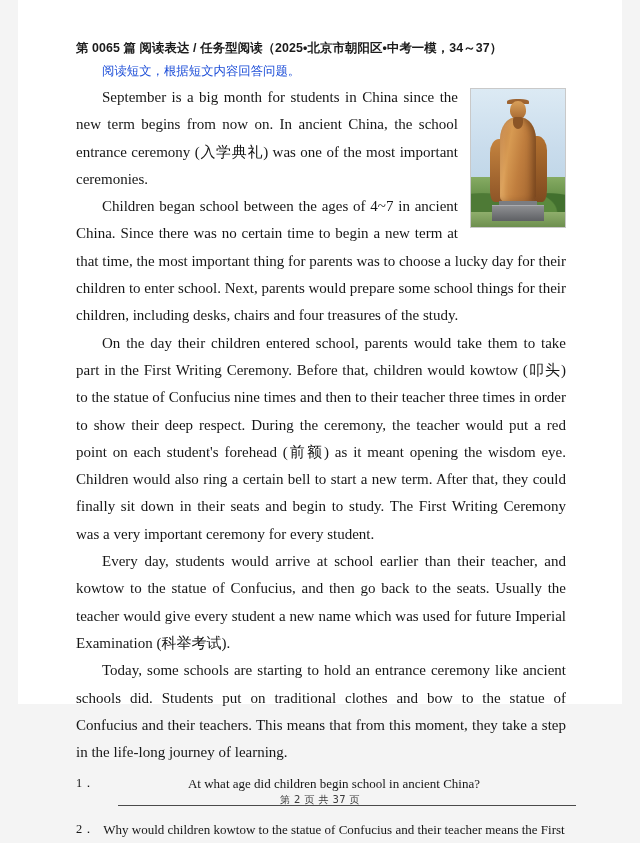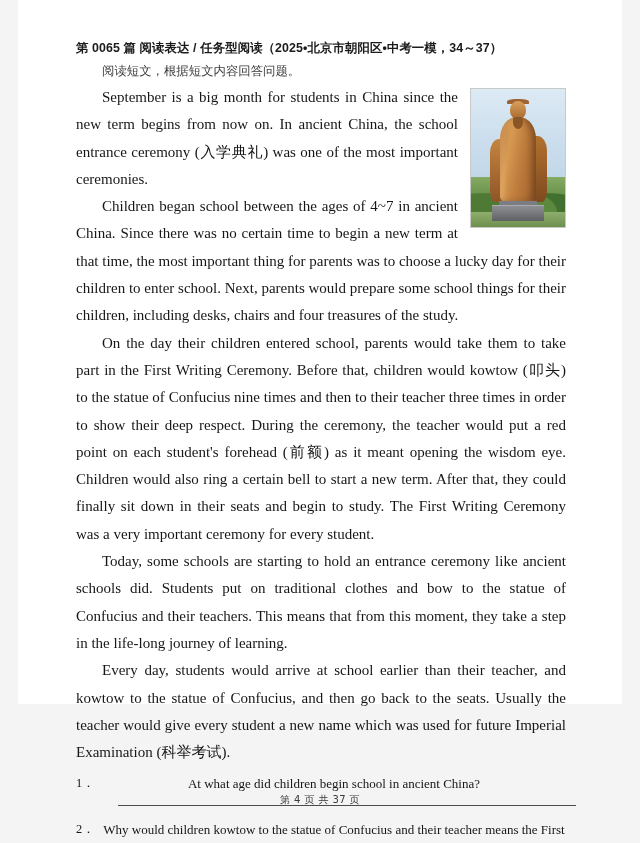--- a/index.html
+++ b/index.html
@@ -33,21 +33,21 @@
     font-family: "Liberation Sans", "DejaVu Sans", sans-serif;
     font-weight: bold;
     font-size: 12.4px;
     color: #1b1b1b;
     letter-spacing: 0.1px;
     white-space: nowrap;
     margin: 0 0 6px 0;
   }
   .instruction {
     font-size: 12.4px;
-    color: #404040;
+    color: #1d4ed8;
     margin: 0 0 4px 0;
     padding-left: 26px;
   }
 
   
   .figure {
     float: right;
     width: 96px;
     height: 140px;
     margin: 4px 0 6px 12px;
@@ -214,22 +214,22 @@
       <div class="fig-hat"></div>
       <div class="fig-head"></div>
       <div class="fig-beard"></div>
       <div class="fig-base2"></div>
       <div class="fig-base"></div>
     </div>
 
     <p class="body-par">September is a big month for students in China since the new term begins from now on. In ancient China, the school entrance ceremony (入学典礼) was one of the most important ceremonies.</p>
     <p class="body-par">Children began school between the ages of 4~7 in ancient China. Since there was no certain time to begin a new term at that time, the most important thing for parents was to choose a lucky day for their children to enter school. Next, parents would prepare some school things for their children, including desks, chairs and four treasures of the study.</p>
     <p class="body-par">On the day their children entered school, parents would take them to take part in the First Writing Ceremony. Before that, children would kowtow (叩头) to the statue of Confucius nine times and then to their teacher three times in order to show their deep respect. During the ceremony, the teacher would put a red point on each student's forehead (前额) as it meant opening the wisdom eye. Children would also ring a certain bell to start a new term. After that, they could finally sit down in their seats and begin to study. The First Writing Ceremony was a very important ceremony for every student.</p>
+    <p class="body-par">Every day, students would arrive at school earlier than their teacher, and kowtow to the statue of Confucius, and then go back to the seats. Usually the teacher would give every student a new name which was used for future Imperial Examination (科举考试).</p>
     <p class="body-par">Today, some schools are starting to hold an entrance ceremony like ancient schools did. Students put on traditional clothes and bow to the statue of Confucius and their teachers. This means that from this moment, they take a step in the life-long journey of learning.</p>
-    <p class="body-par">Every day, students would arrive at school earlier than their teacher, and kowtow to the statue of Confucius, and then go back to the seats. Usually the teacher would give every student a new name which was used for future Imperial Examination (科举考试).</p>
 
     <div class="questions">
 
       <div class="q-item">
         <div class="q-num">1．</div>
         <div class="q-text">At what age did children begin school in ancient China?</div>
       </div>
       <div class="answer-line"></div>
 
       <div class="q-item">
@@ -246,14 +246,14 @@
 
       <div class="q-item">
         <div class="q-num">4．</div>
         <div class="q-text">What do you think of the school entrance children? Why? (Please give two reasons.)</div>
       </div>
       <div class="answer-line"></div>
 
     </div>
   </div>
 
-  <div class="footer">第 4 页 共 37 页</div>
+  <div class="footer">第 2 页 共 37 页</div>
 </div>
 
 </body></html>

